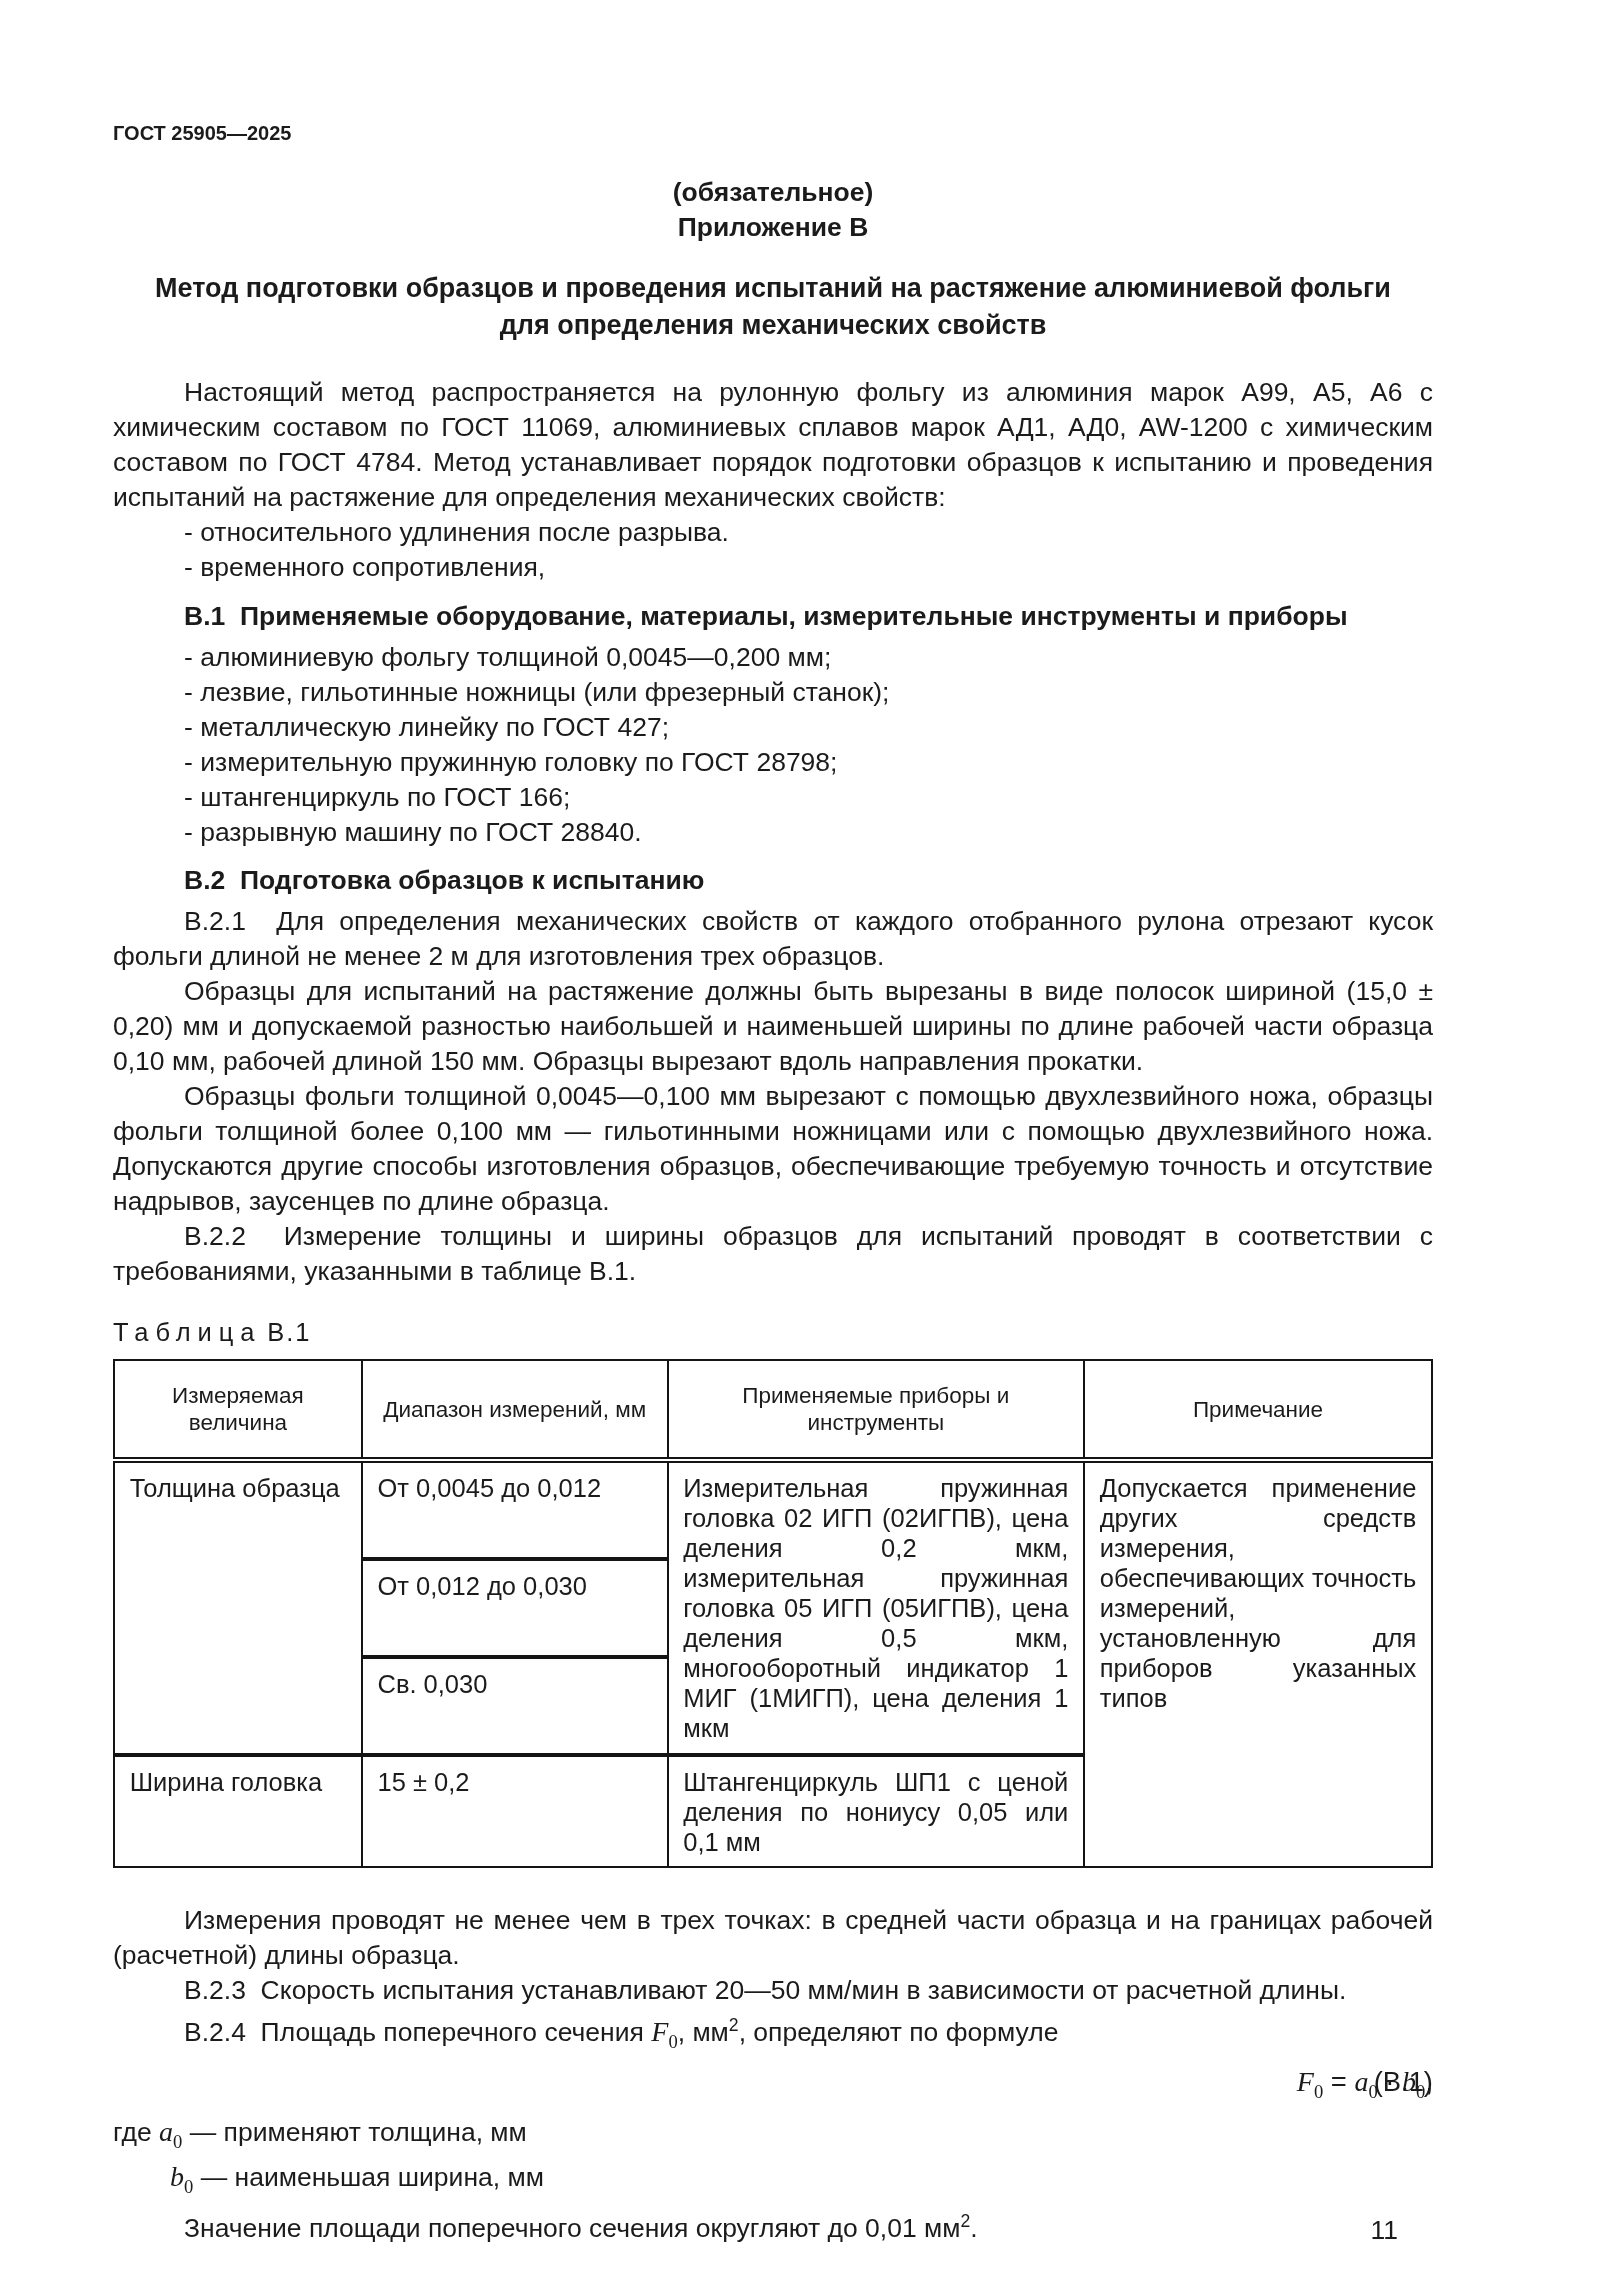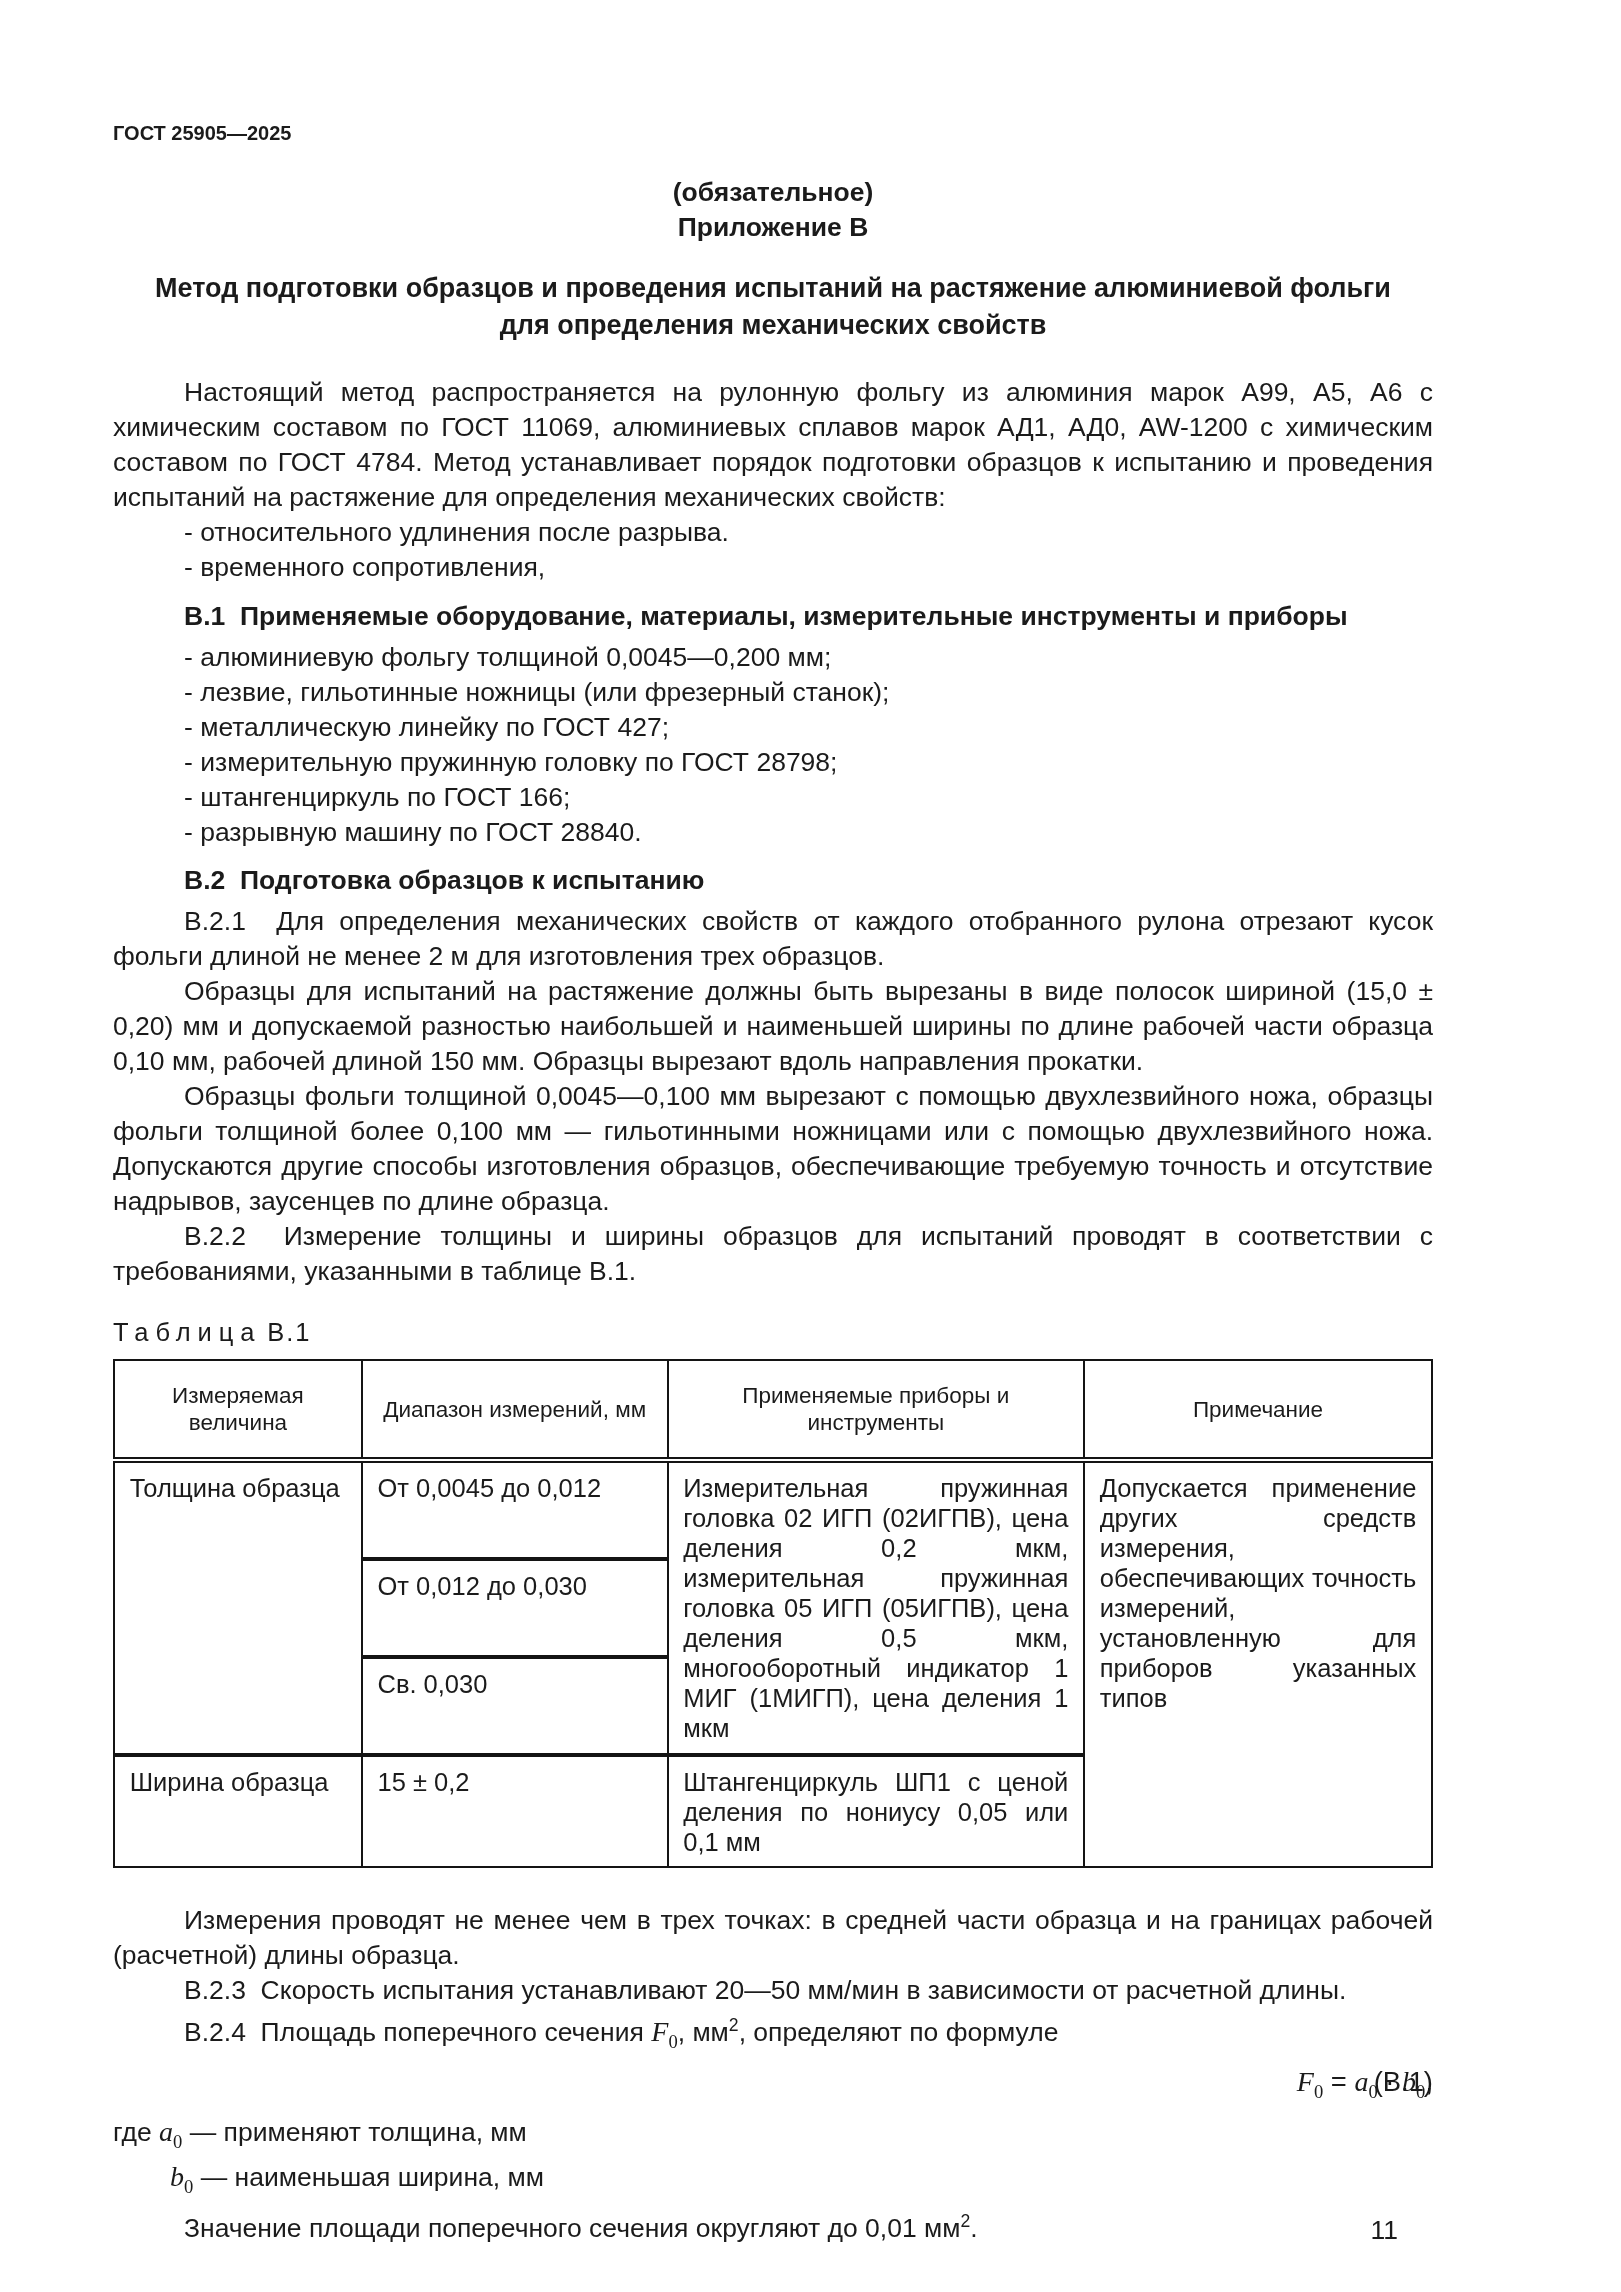--- a/index.html
+++ b/index.html
@@ -178,21 +178,21 @@
         <td class="c-instr sep-b" rowspan="3">Измерительная пружинная головка 02 ИГП (02ИГПВ), цена деления 0,2 мкм, измерительная пружинная головка 05 ИГП (05ИГПВ), цена деления 0,5 мкм, многооборотный индикатор 1 МИГ (1МИГП), цена деления 1 мкм</td>
         <td class="c-note" rowspan="4">Допускается применение других средств измерения, обеспечивающих точность измерений, установленную для приборов указанных типов</td>
       </tr>
       <tr>
         <td class="c-range sep-b">От 0,012 до 0,030</td>
       </tr>
       <tr>
         <td class="c-range sep-b">Св. 0,030</td>
       </tr>
       <tr>
-        <td class="c-param">Ширина образца</td>
+        <td class="c-param">Ширина головка</td>
         <td class="c-range">15 ± 0,2</td>
         <td class="c-instr">Штангенциркуль ШП1 с ценой деления по нониусу 0,05 или 0,1 мм</td>
       </tr>
     </tbody>
   </table>
 
   <div class="after-tbl">
     <p class="para">Измерения проводят не менее чем в трех точках: в средней части образца и на границах рабочей (расчетной) длины образца.</p>
     <p class="para">В.2.3&nbsp; Скорость испытания устанавливают 20—50 мм/мин в зависимости от расчетной длины.</p>
     <p class="para"><span>В.2.4&nbsp; Площадь поперечного сечения </span><span class="mvar">F</span><span class="msub">0</span><span>, мм</span><span class="msup">2</span><span>, определяют по формуле</span></p>

